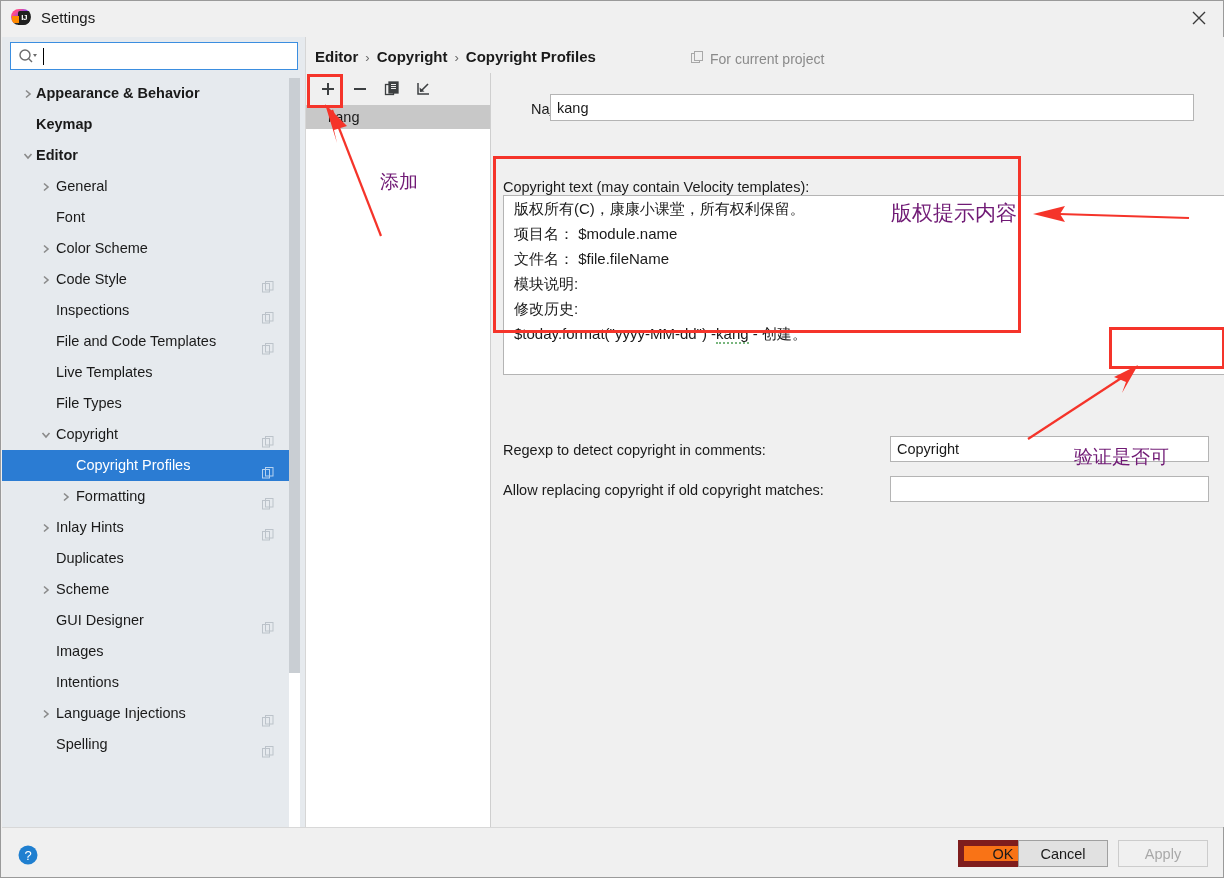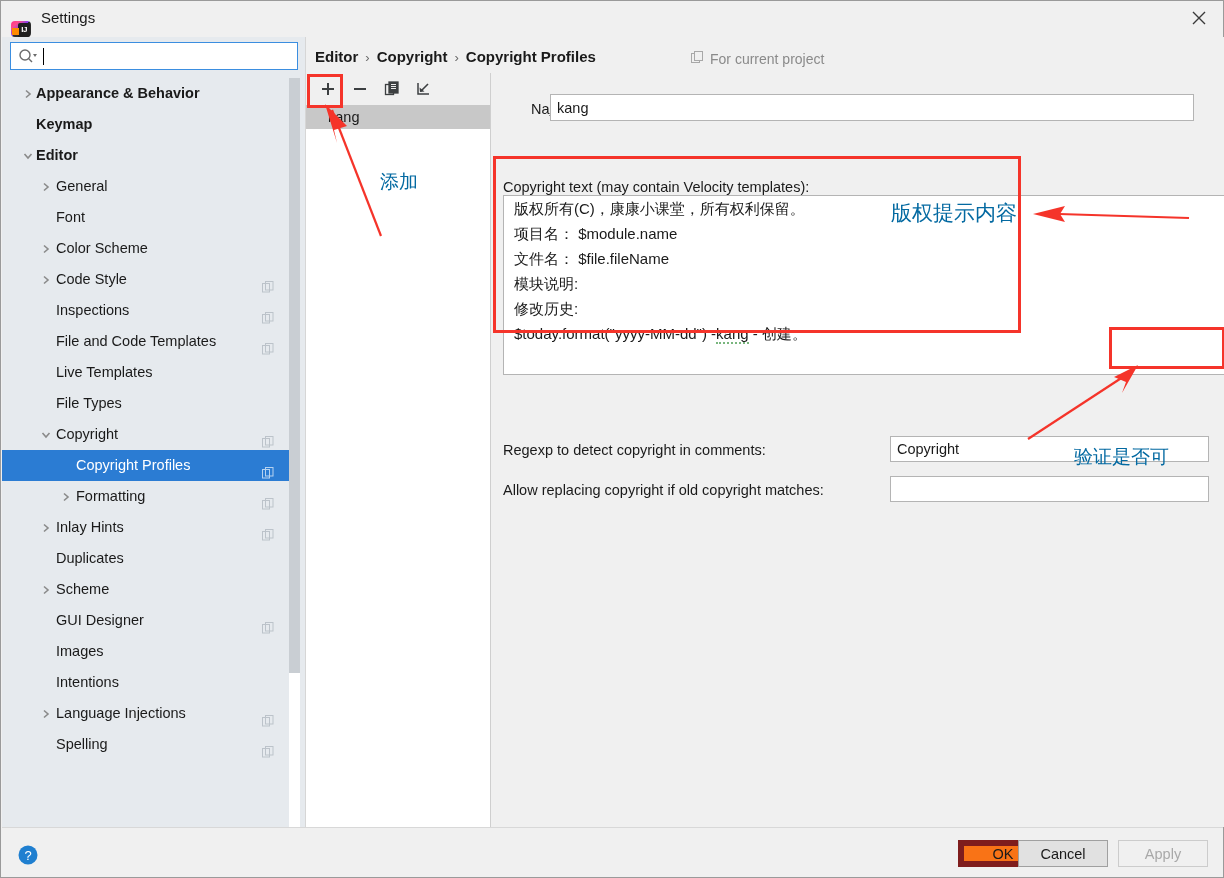--- a/index.html
+++ b/index.html
@@ -16,22 +16,22 @@
     border: 1px solid #9a9a9a;
   }
 
   
   #titlebar {
     position: absolute; left: 0; top: 0; width: 1222px; height: 36px;
     background: #f0f0f0;
     display: flex; align-items: center;
   }
   #app-icon {
-    position: absolute; left: 10px; top: 20px; width: 20px; height: 16px;
-    border-radius: 4px;
+    position: absolute; left: 10px; top: 8px; width: 20px; height: 16px;
+    border-radius: 10px;
     background: linear-gradient(140deg,#ff3187 0%,#fd4d8c 22%,#7b3df5 48%,#2b2b2b 49%,#2b2b2b 100%);
     overflow: hidden;
   }
   #app-icon .ij-orange {
     position: absolute; left: 1px; bottom: 2px; width: 7px; height: 7px; background: #ff8a00;
   }
   #app-icon .ij-dark {
     position:absolute; right:1px; top:2px; width:12px; height:16px; background:#1f1f1f; border-radius:2px;
   }
   #app-icon .ij-letters {
@@ -198,21 +198,21 @@
   }
   #ok-btn { left:916px; background:#f97316; border:6px solid #7f1d1d;margin-left:40px; }
   #cancel-btn { left:1016px; }
   #apply-btn { left:1116px; color:#a8a8a8; background:#f0f0f0; border:1px solid #cccccc; cursor:default; }
 
   
   .anno-box {
     position:absolute; border:3px solid #f5342a; pointer-events:none;
   }
   .anno-text {
-    position:absolute; color:#0369a1; font-size:19px;
+    position:absolute; color:#701a75; font-size:19px;
     font-family:Liberation Sans, sans-serif; white-space:nowrap; pointer-events:none;
   }
   .anno-arrow { position:absolute; pointer-events:none; }
 </style>
 </head>
 <body>
 
 <div id="root">
 
   <div id="titlebar">

